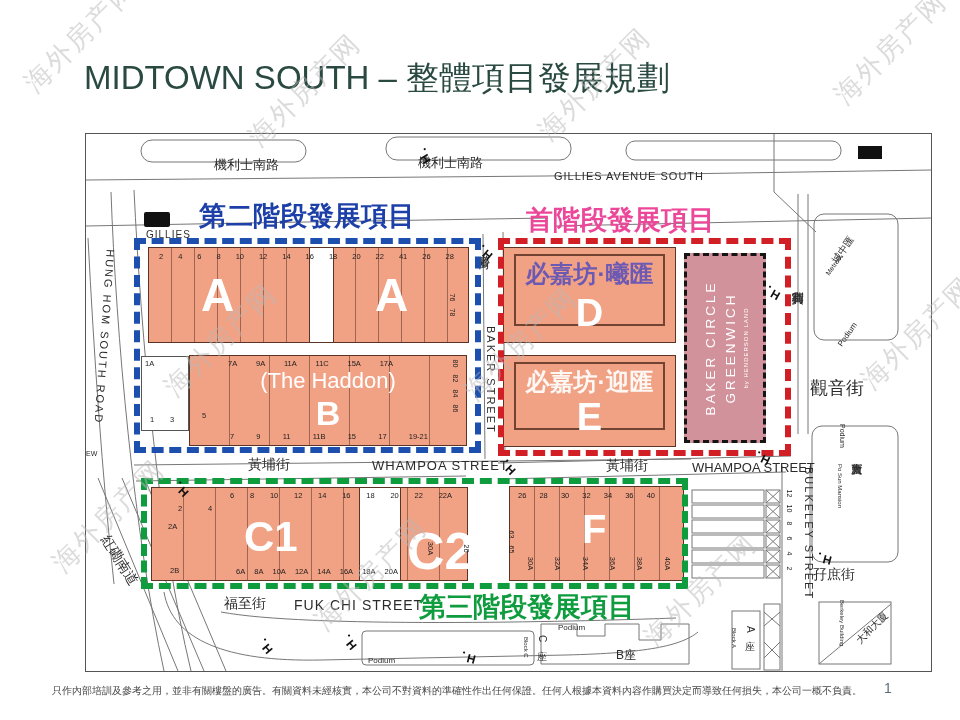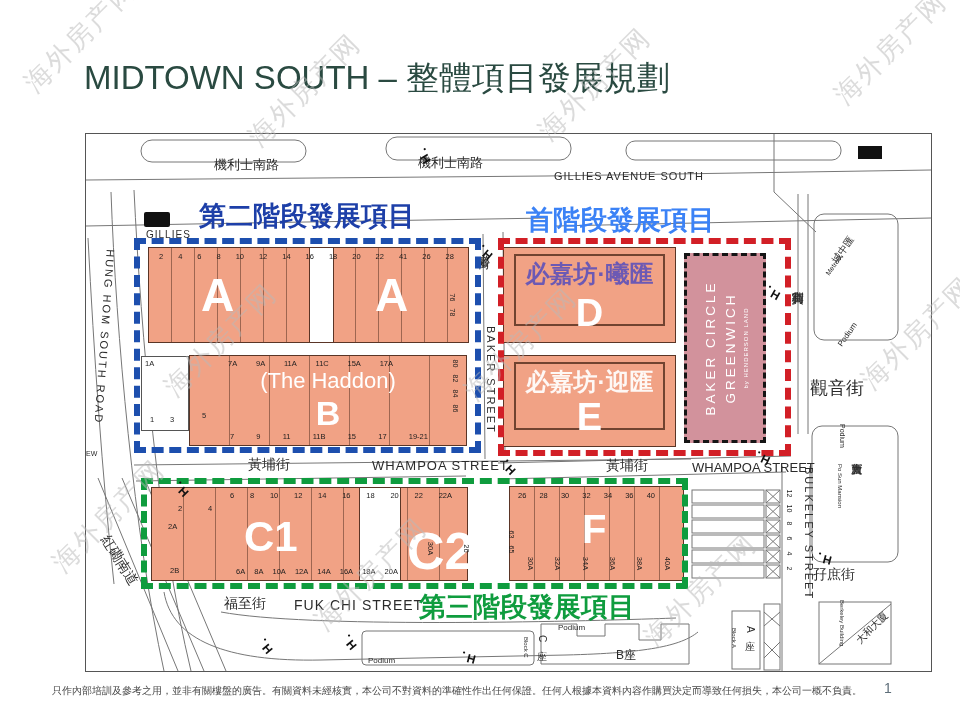--- a/index.html
+++ b/index.html
@@ -12,21 +12,21 @@
   .lbl{position:absolute;white-space:nowrap;color:#2b2b2b;line-height:1.15;z-index:2;}
   .v{writing-mode:vertical-rl;}
   .blk{position:absolute;background:#f1a285;border:1px solid #5a3526;box-sizing:border-box;z-index:2;}
   .lots{background-image:repeating-linear-gradient(90deg,transparent 0,transparent calc(var(--lw) - 1px),
         rgba(90,53,38,.55) calc(var(--lw) - 1px),rgba(90,53,38,.55) var(--lw));}
   .box{position:absolute;box-sizing:border-box;z-index:4;pointer-events:none;}
   .box.blue{border:6px dashed #1d4fae;}
   .box.red{border:6px dashed #d21f26;}
   .box.green{border:6px dashed #0f9c3e;}
   .phase{position:absolute;font-weight:bold;font-size:27px;z-index:5;white-space:nowrap;}
-  .phase.blue{color:#1d3fa8;} .phase.red{color:#3b82f6;} .phase.green{color:#0f9c3e;}
+  .phase.blue{color:#1d3fa8;} .phase.red{color:#ec4899;} .phase.green{color:#0f9c3e;}
   .letter{position:absolute;color:#fff;font-weight:bold;z-index:3;line-height:1;}
   .numrow{position:absolute;display:flex;justify-content:space-between;font-size:7.5px;color:#1c1c1c;z-index:3;}
   .numrow span{white-space:nowrap;}
   .numrow.rot span{transform:rotate(90deg);}
   .numcol{position:absolute;display:flex;flex-direction:column;font-size:7px;color:#1c1c1c;z-index:3;}
   .numcol span{transform:rotate(90deg);margin:4px 0;text-align:center;}
   .white-strip{position:absolute;background:#fff;border-left:1px solid #5a3526;border-right:1px solid #5a3526;z-index:1;}
   .b-left{position:absolute;left:55px;top:222px;width:48px;height:75px;background:#fff;border:1px solid #555;
           box-sizing:border-box;z-index:2;font-size:7.5px;color:#1c1c1c;}
   .b-left span{position:absolute;}

